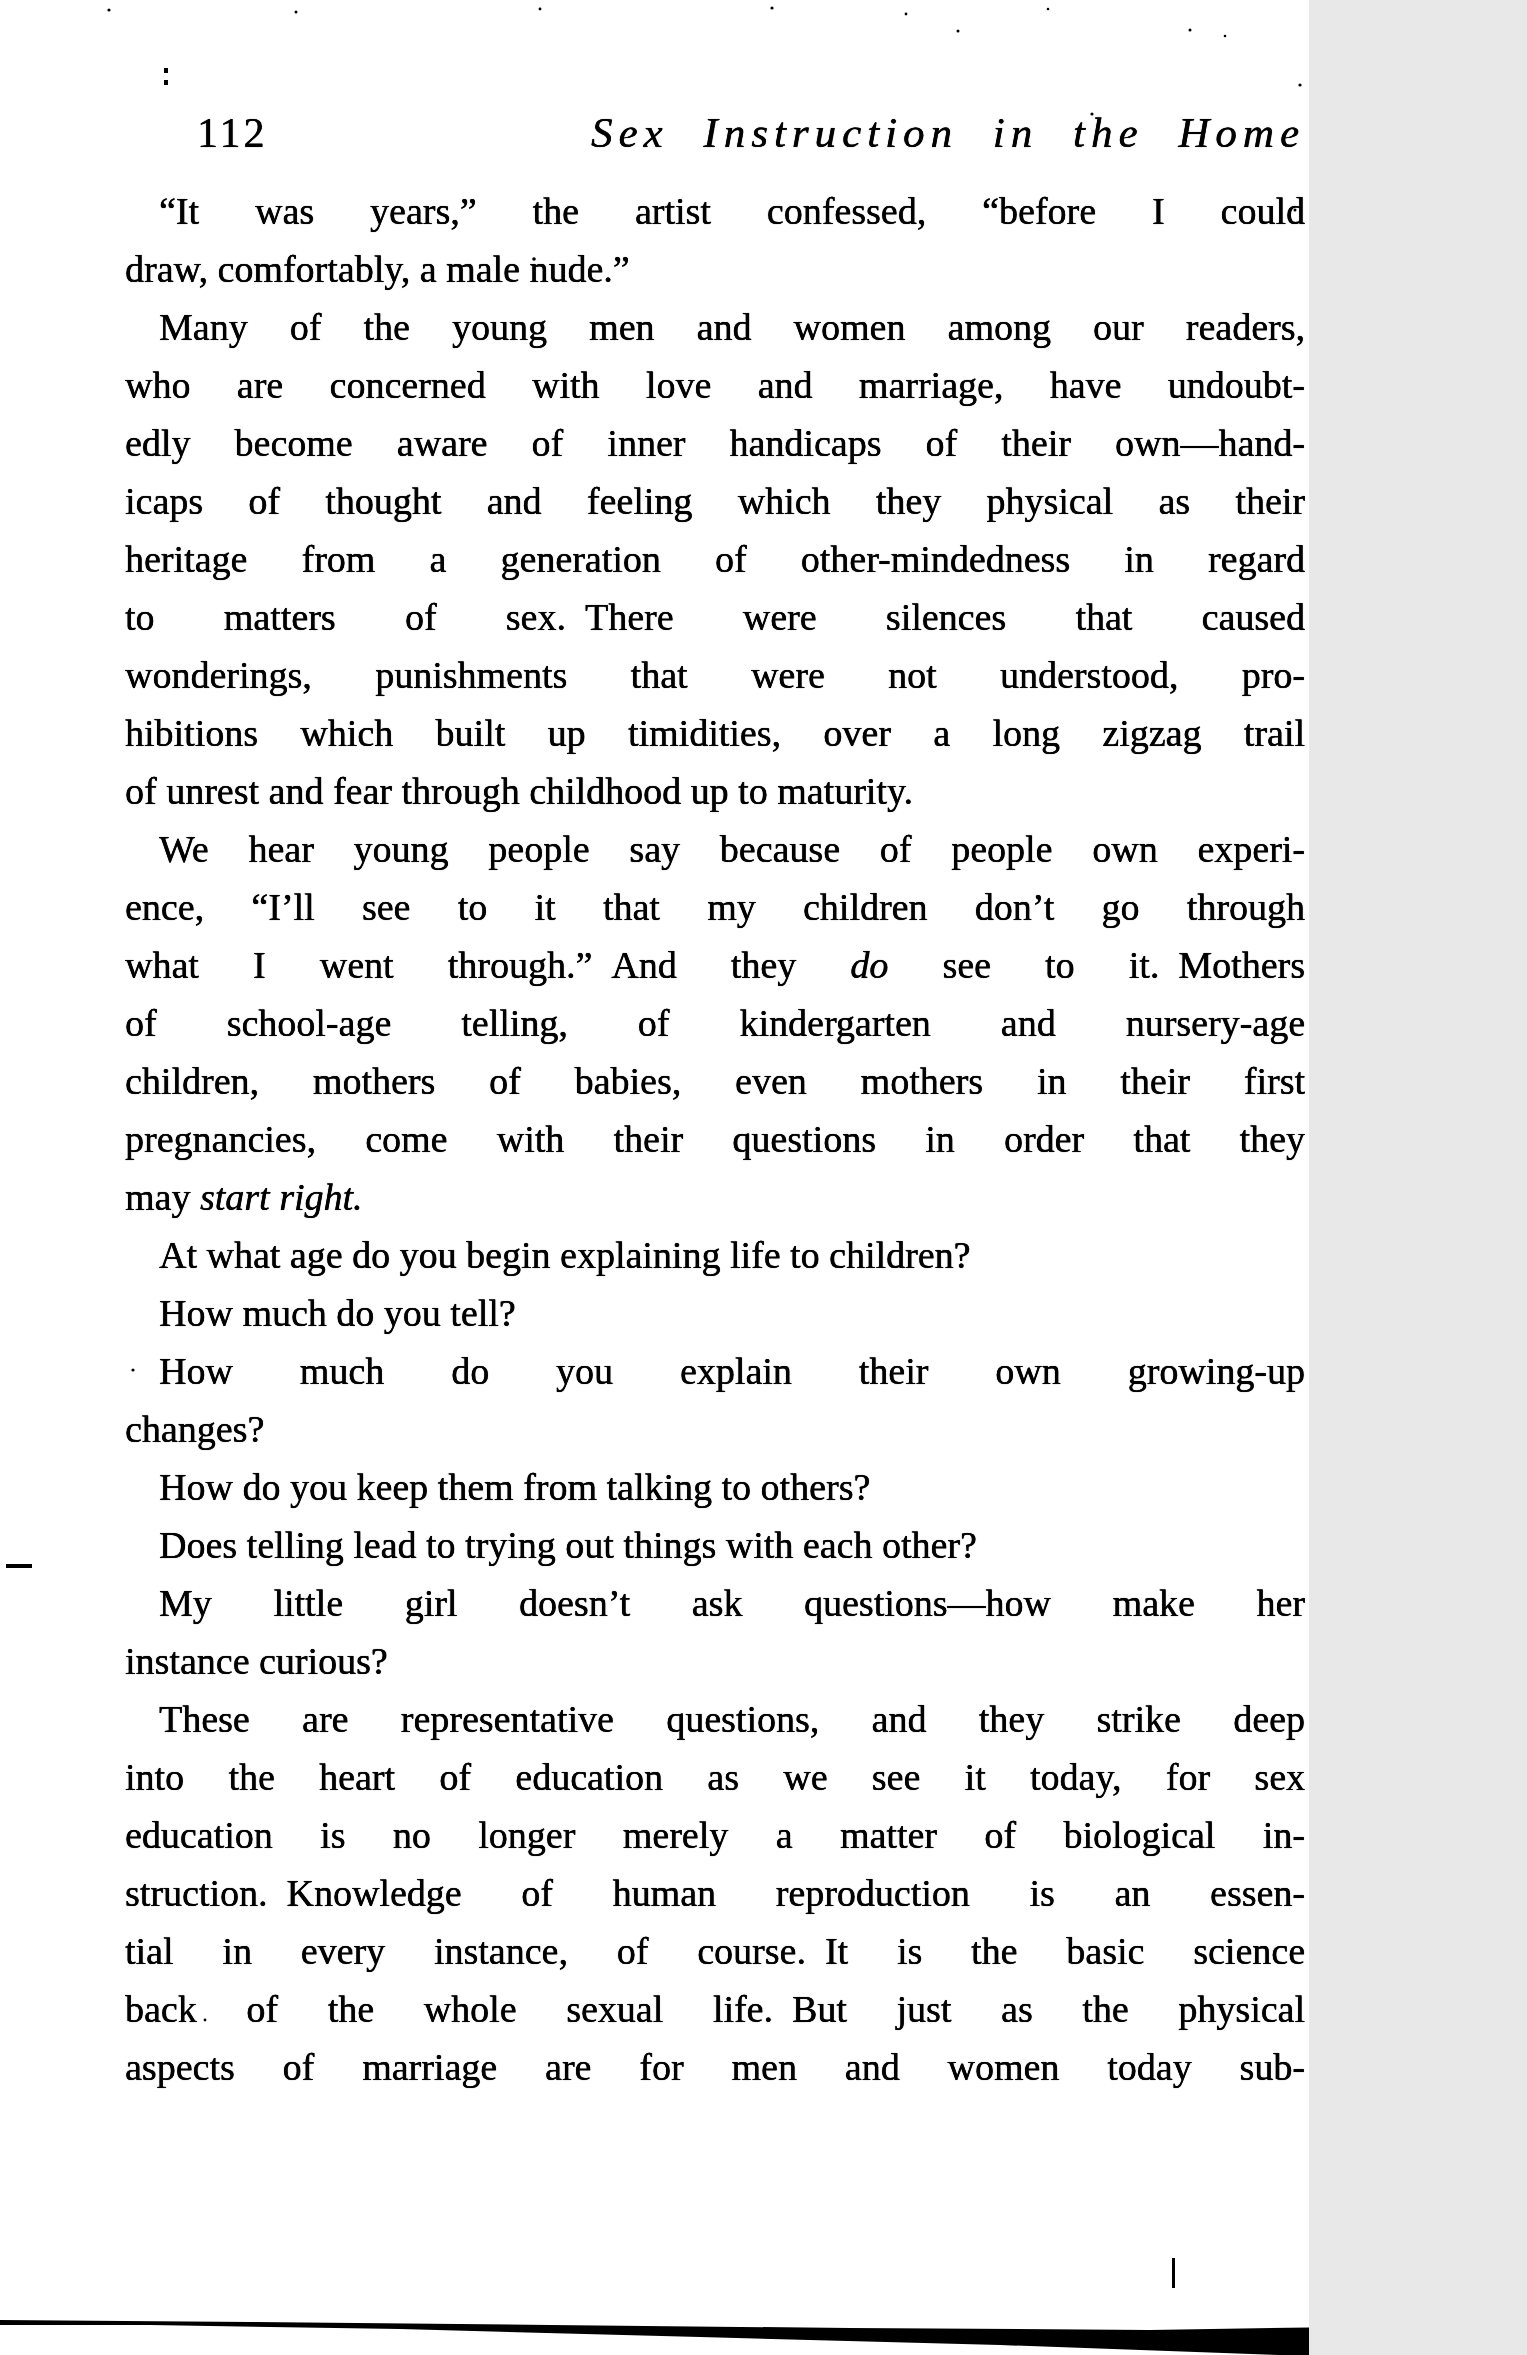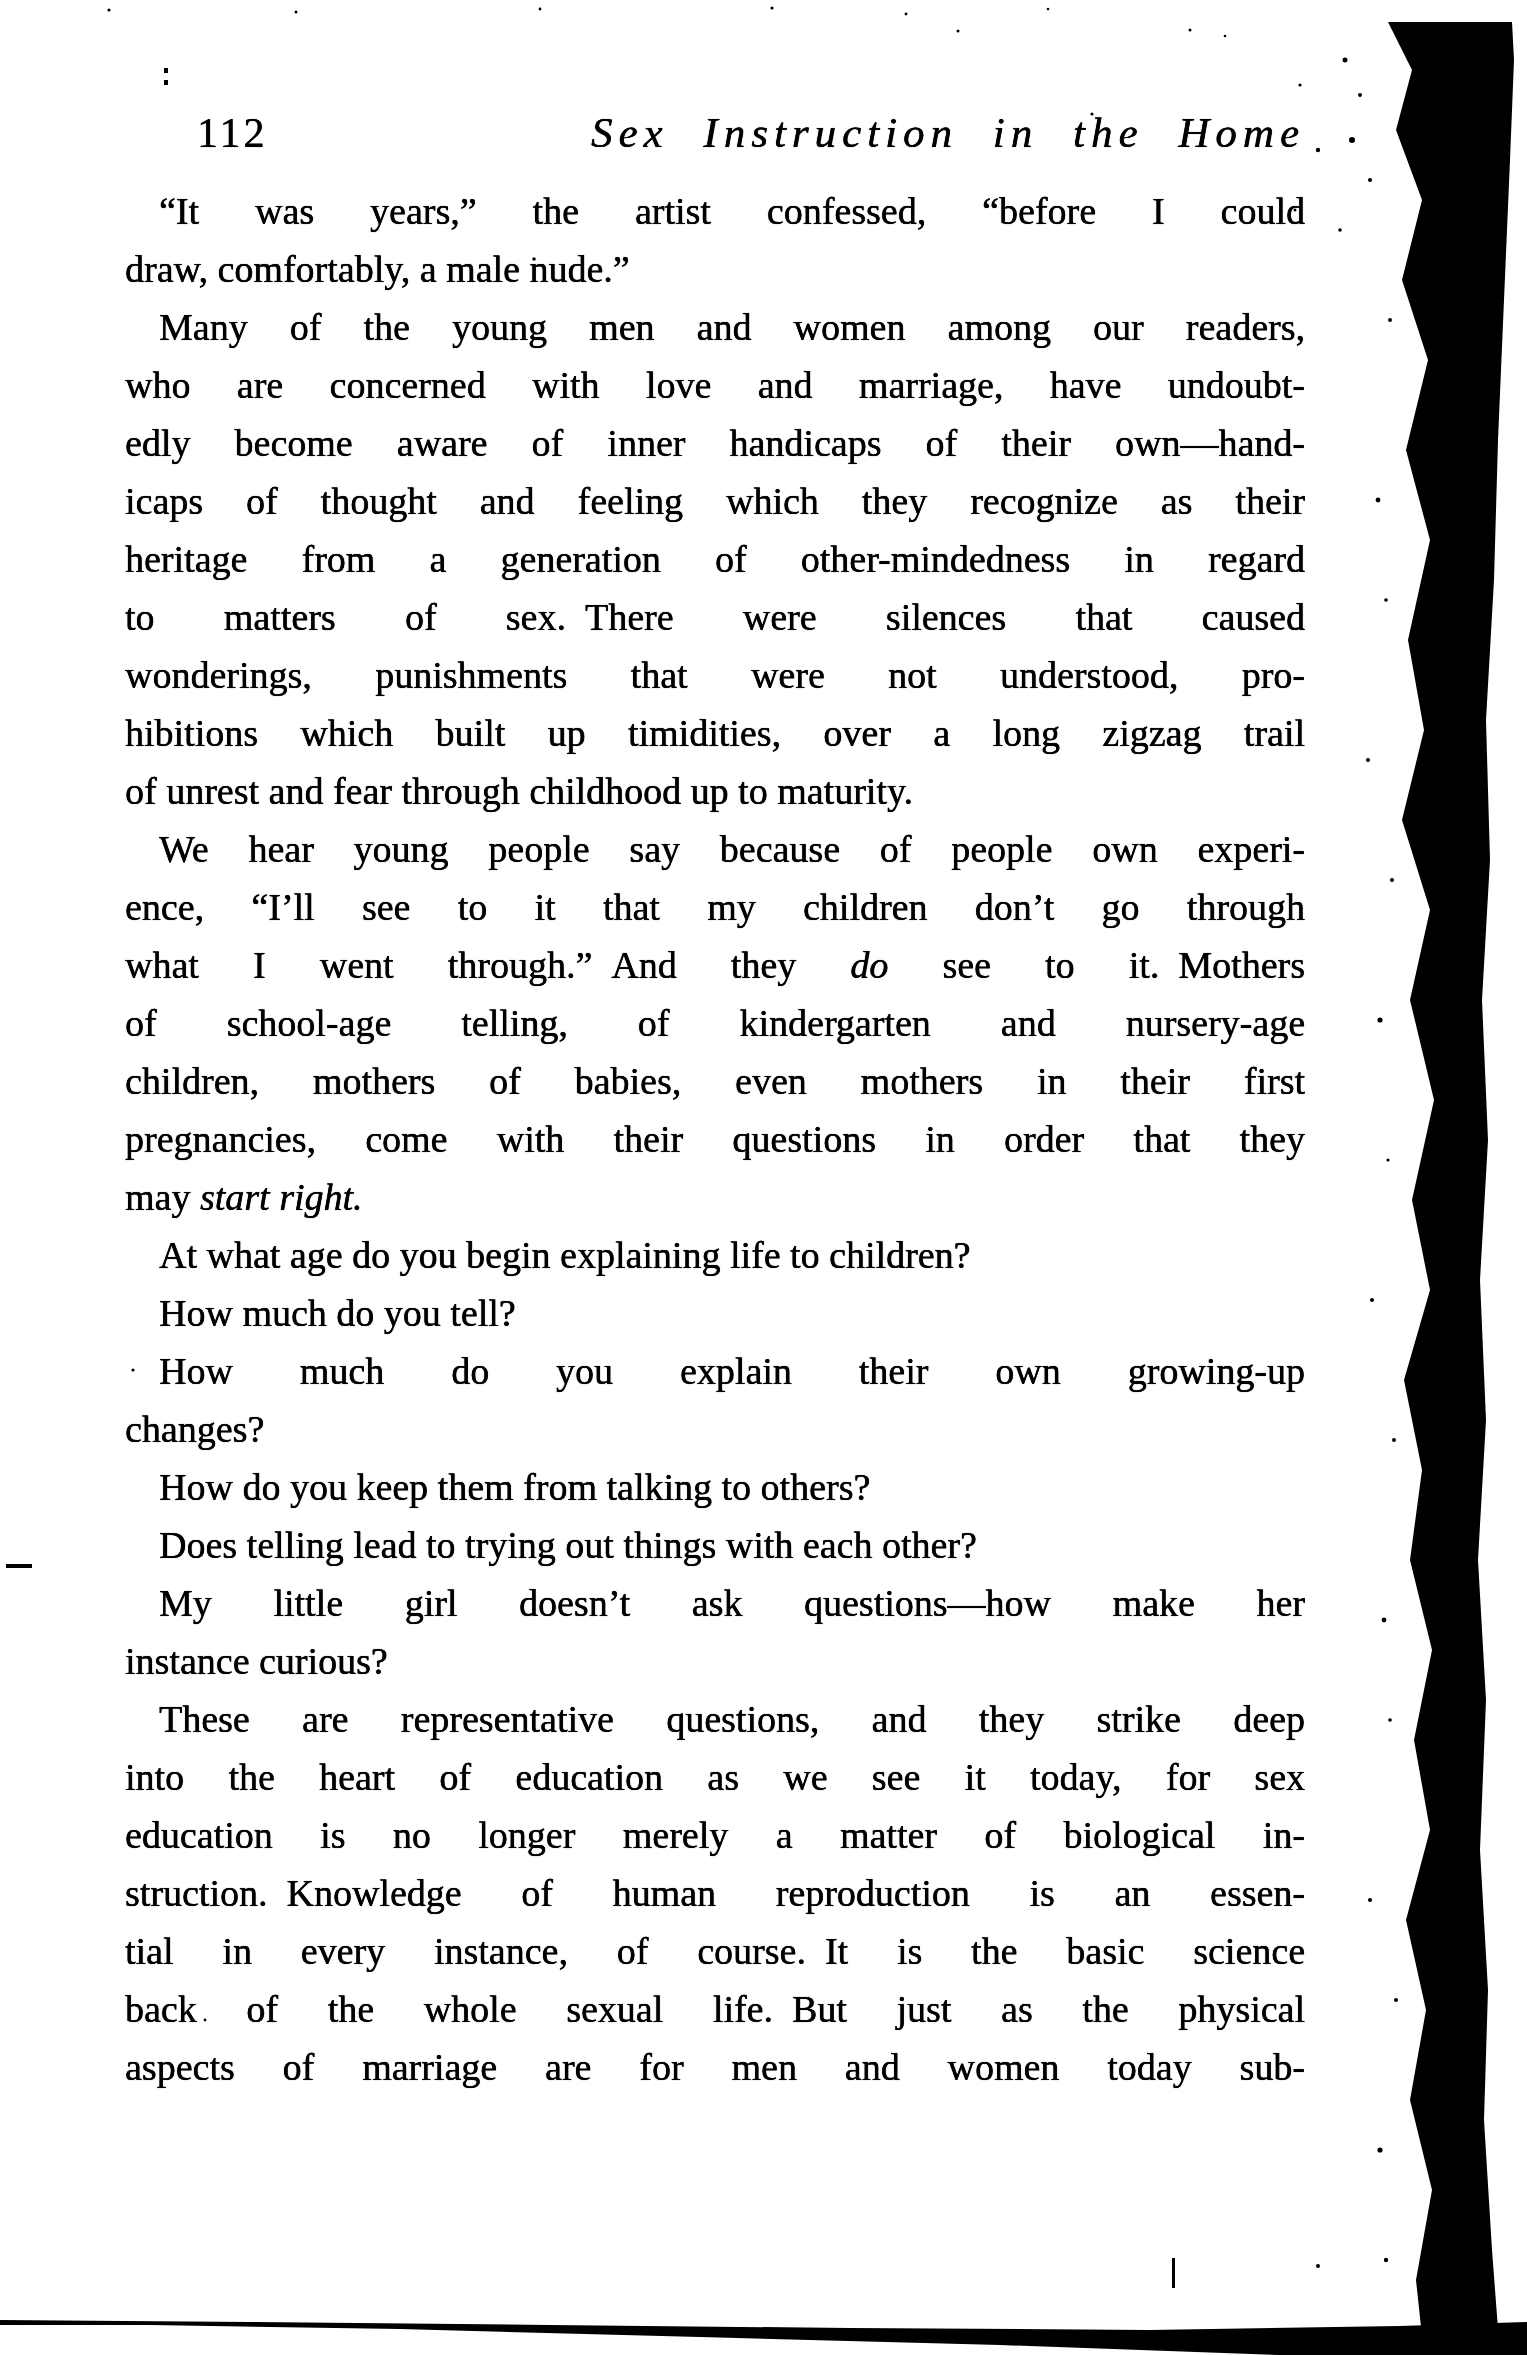--- a/index.html
+++ b/index.html
@@ -1,18 +1,18 @@
 <!DOCTYPE html>
 <html><head>
 <meta charset="utf-8">
 <style>
   html,body{margin:0;padding:0;background:#e8e8e8;}
   .book-page{
     position:relative;
-    width:1527px;height:2355px;
+    width:1309px;height:2355px;
     background:#ffffff;
     overflow:hidden;
     font-family:"Liberation Serif","DejaVu Serif",serif;
     color:#000;
   }
   .ink{ text-shadow:0 0 0.8px rgba(0,0,0,0.95), 0.3px 0 0 rgba(0,0,0,0.8); }
   .page-header{
     position:absolute; top:108px; left:125px; width:1180px;
     display:flex; justify-content:space-between; align-items:baseline;
   }
@@ -46,21 +46,21 @@
     <span class="page-number">112</span>
     <span class="running-title">Sex Instruction in the Home</span>
   </div>
 
   <div class="text-block">
       <div class="line indent"><span>“It was years,” the artist confessed, “before I could</span></div>
       <div class="line final"><span>draw, comfortably, a male nude.”</span></div>
       <div class="line indent"><span>Many of the young men and women among our readers,</span></div>
       <div class="line"><span>who are concerned with love and marriage, have undoubt-</span></div>
       <div class="line"><span>edly become aware of inner handicaps of their own—hand-</span></div>
-      <div class="line"><span>icaps of thought and feeling which they recognize as their</span></div>
+      <div class="line"><span>icaps of thought and feeling which they physical as their</span></div>
       <div class="line"><span>heritage from a generation of other-mindedness in regard</span></div>
       <div class="line"><span>to matters of sex. There were silences that caused</span></div>
       <div class="line"><span>wonderings, punishments that were not understood, pro-</span></div>
       <div class="line"><span>hibitions which built up timidities, over a long zigzag trail</span></div>
       <div class="line final"><span>of unrest and fear through childhood up to maturity.</span></div>
       <div class="line indent"><span>We hear young people say because of people own experi-</span></div>
       <div class="line"><span>ence, “I’ll see to it that my children don’t go through</span></div>
       <div class="line"><span>what I went through.” And they </span><span class="it">do</span><span> see to it. Mothers</span></div>
       <div class="line"><span>of school-age telling, of kindergarten and nursery-age</span></div>
       <div class="line"><span>children, mothers of babies, even mothers in their first</span></div>

